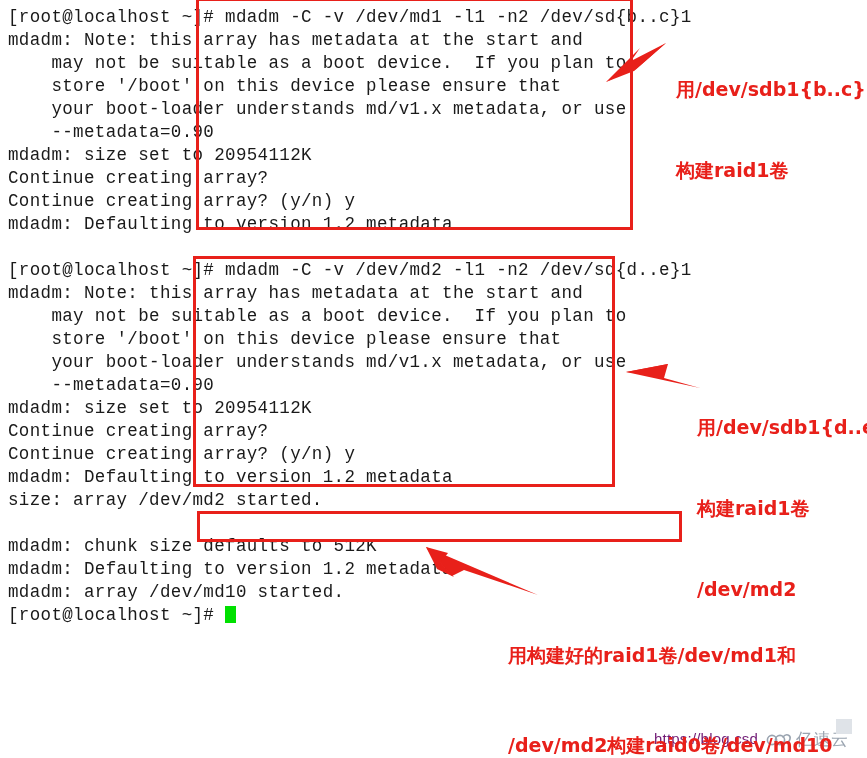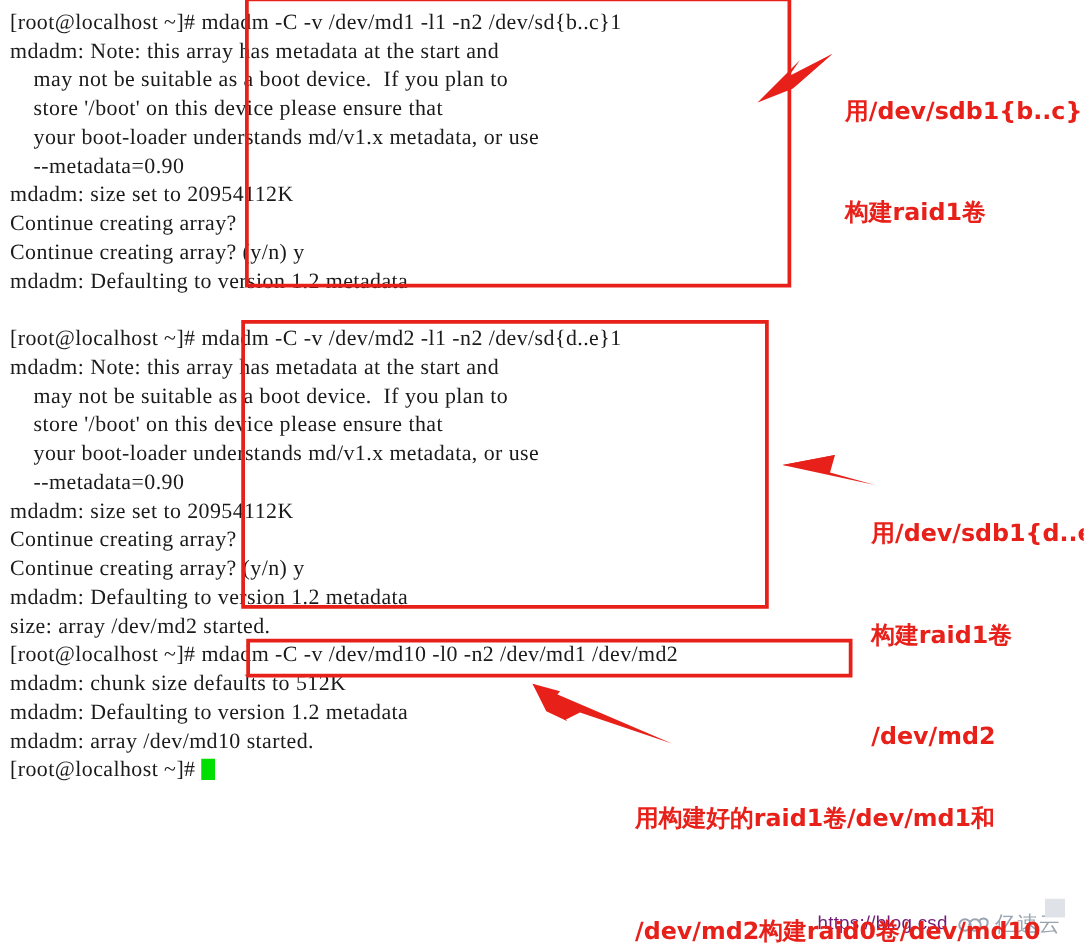--- a/index.html
+++ b/index.html
@@ -22,21 +22,21 @@
     top: 0;
     width: 867px;
     height: 660px;
     padding: 0;
     z-index: 2;
   }
   .tline {
     position: absolute;
     left: 8px;
     white-space: pre;
-    font-family: Liberation Serif, serif;
+    font-family: Liberation Mono, monospace;
     font-size: 17.5px;
     line-height: 23px;
     letter-spacing: 0.35px;
     color: #1a1a1a;
     height: 23px;
   }
   .cursor-block {
     display: inline-block;
     width: 11px;
     height: 17px;
@@ -135,21 +135,20 @@
   <div class="tline" style="top:282px">mdadm: Note: this array has metadata at the start and</div>
   <div class="tline" style="top:305px">    may not be suitable as a boot device.  If you plan to</div>
   <div class="tline" style="top:328px">    store '/boot' on this device please ensure that</div>
   <div class="tline" style="top:351px">    your boot-loader understands md/v1.x metadata, or use</div>
   <div class="tline" style="top:374px">    --metadata=0.90</div>
   <div class="tline" style="top:397px">mdadm: size set to 20954112K</div>
   <div class="tline" style="top:420px">Continue creating array?</div>
   <div class="tline" style="top:443px">Continue creating array? (y/n) y</div>
   <div class="tline" style="top:466px">mdadm: Defaulting to version 1.2 metadata</div>
   <div class="tline" style="top:489px">size: array /dev/md2 started.</div>
-  <div class="tline" style="top:512px">[root@localhost ~]# mdadm -C -v /dev/md10 -l0 -n2 /dev/md1 /dev/md2</div>
   <div class="tline" style="top:535px">mdadm: chunk size defaults to 512K</div>
   <div class="tline" style="top:558px">mdadm: Defaulting to version 1.2 metadata</div>
   <div class="tline" style="top:581px">mdadm: array /dev/md10 started.</div>
   <div class="tline" style="top:604px"><span>[root@localhost ~]# </span><span class="cursor-block"></span></div>
 </div>
 
 <div class="redbox" style="left:196px; top:-2px;  width:437px; height:232px;"></div>
 <div class="redbox" style="left:193px; top:256px; width:422px; height:231px;"></div>
 <div class="redbox" style="left:197px; top:511px; width:485px; height:31px;"></div>
 

